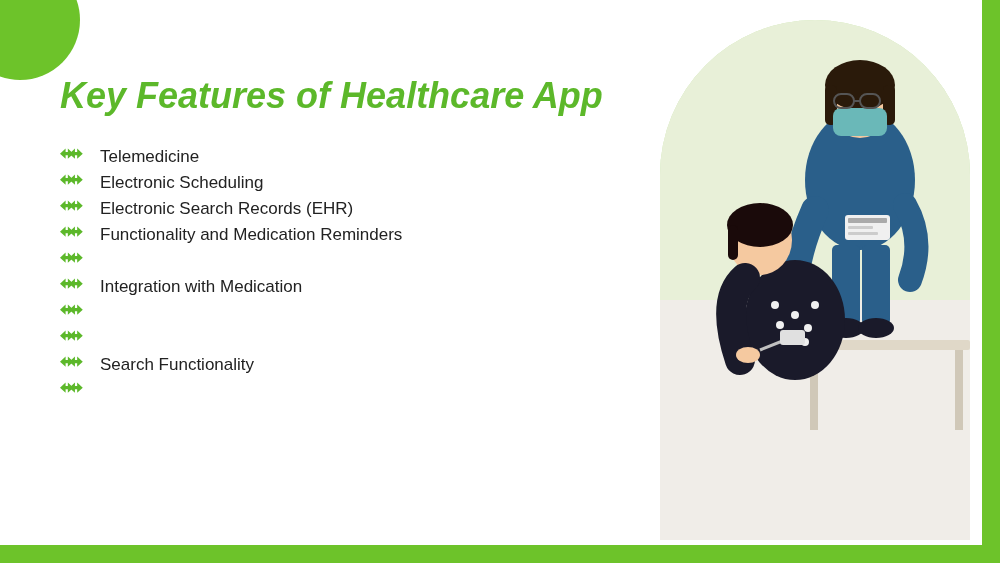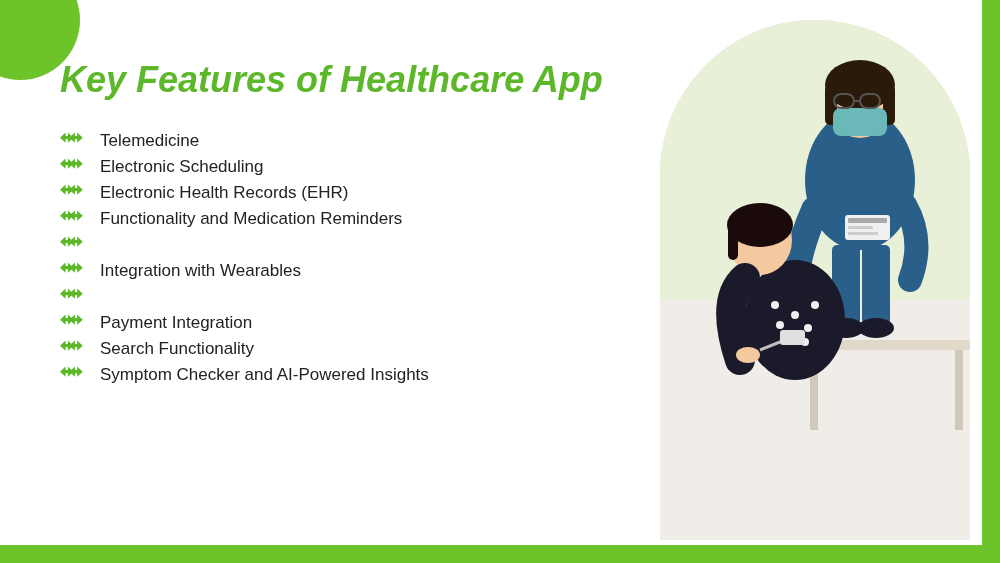--- a/index.html
+++ b/index.html
@@ -62,21 +62,21 @@
 
     
     .healthcare-svg {
       width: 100%;
       height: 100%;
     }
 
     
     .content {
       position: absolute;
-      top: 58px;
+      top: 74px;
       left: 60px;
       width: 580px;
     }
 
     .main-title {
       font-size: 36px;
       font-weight: 900;
       color: #5cb82a;
       line-height: 1.2;
       margin-bottom: 30px;
@@ -216,21 +216,21 @@
         </span>
         <span class="feature-text">Electronic Scheduling</span>
       </li>
       <li class="feature-item">
         <span class="arrow-icon">
           <svg class="arrow-svg" viewBox="0 0 30 18" xmlns="http://www.w3.org/2000/svg">
       <polygon points="0,9 10,0 10,6 14,6 14,0 24,9 14,18 14,12 10,12 10,18" fill="#5cb82a" transform="translate(0,0) scale(0.6)"></polygon>
       <polygon points="0,9 10,0 10,6 14,6 14,0 24,9 14,18 14,12 10,12 10,18" fill="#5cb82a" transform="translate(10,0) scale(0.6)"></polygon>
     </svg>
         </span>
-        <span class="feature-text">Electronic Health Records (EHR)</span>
+        <span class="feature-text">Electronic Search Records (EHR)</span>
       </li>
       <li class="feature-item">
         <span class="arrow-icon">
           <svg class="arrow-svg" viewBox="0 0 30 18" xmlns="http://www.w3.org/2000/svg">
       <polygon points="0,9 10,0 10,6 14,6 14,0 24,9 14,18 14,12 10,12 10,18" fill="#5cb82a" transform="translate(0,0) scale(0.6)"></polygon>
       <polygon points="0,9 10,0 10,6 14,6 14,0 24,9 14,18 14,12 10,12 10,18" fill="#5cb82a" transform="translate(10,0) scale(0.6)"></polygon>
     </svg>
         </span>
         <span class="feature-text">Functionality and Medication Reminders</span>
       </li>
@@ -242,51 +242,49 @@
     </svg>
         </span>
       </li>
       <li class="feature-item">
         <span class="arrow-icon">
           <svg class="arrow-svg" viewBox="0 0 30 18" xmlns="http://www.w3.org/2000/svg">
       <polygon points="0,9 10,0 10,6 14,6 14,0 24,9 14,18 14,12 10,12 10,18" fill="#5cb82a" transform="translate(0,0) scale(0.6)"></polygon>
       <polygon points="0,9 10,0 10,6 14,6 14,0 24,9 14,18 14,12 10,12 10,18" fill="#5cb82a" transform="translate(10,0) scale(0.6)"></polygon>
     </svg>
         </span>
-        <span class="feature-text">Integration with Wearables</span>
-      </li>
-      <li class="feature-item">
-        <span class="arrow-icon">
-          <svg class="arrow-svg" viewBox="0 0 30 18" xmlns="http://www.w3.org/2000/svg">
-      <polygon points="0,9 10,0 10,6 14,6 14,0 24,9 14,18 14,12 10,12 10,18" fill="#5cb82a" transform="translate(0,0) scale(0.6)"></polygon>
-      <polygon points="0,9 10,0 10,6 14,6 14,0 24,9 14,18 14,12 10,12 10,18" fill="#5cb82a" transform="translate(10,0) scale(0.6)"></polygon>
-    </svg>
-        </span>
-      </li>
-      <li class="feature-item">
-        <span class="arrow-icon">
-          <svg class="arrow-svg" viewBox="0 0 30 18" xmlns="http://www.w3.org/2000/svg">
-      <polygon points="0,9 10,0 10,6 14,6 14,0 24,9 14,18 14,12 10,12 10,18" fill="#5cb82a" transform="translate(0,0) scale(0.6)"></polygon>
-      <polygon points="0,9 10,0 10,6 14,6 14,0 24,9 14,18 14,12 10,12 10,18" fill="#5cb82a" transform="translate(10,0) scale(0.6)"></polygon>
-    </svg>
-        </span>
-        <span class="feature-text">Payment Integration</span>
+        <span class="feature-text">Integration with Medication</span>
+      </li>
+      <li class="feature-item">
+        <span class="arrow-icon">
+          <svg class="arrow-svg" viewBox="0 0 30 18" xmlns="http://www.w3.org/2000/svg">
+      <polygon points="0,9 10,0 10,6 14,6 14,0 24,9 14,18 14,12 10,12 10,18" fill="#5cb82a" transform="translate(0,0) scale(0.6)"></polygon>
+      <polygon points="0,9 10,0 10,6 14,6 14,0 24,9 14,18 14,12 10,12 10,18" fill="#5cb82a" transform="translate(10,0) scale(0.6)"></polygon>
+    </svg>
+        </span>
+      </li>
+      <li class="feature-item">
+        <span class="arrow-icon">
+          <svg class="arrow-svg" viewBox="0 0 30 18" xmlns="http://www.w3.org/2000/svg">
+      <polygon points="0,9 10,0 10,6 14,6 14,0 24,9 14,18 14,12 10,12 10,18" fill="#5cb82a" transform="translate(0,0) scale(0.6)"></polygon>
+      <polygon points="0,9 10,0 10,6 14,6 14,0 24,9 14,18 14,12 10,12 10,18" fill="#5cb82a" transform="translate(10,0) scale(0.6)"></polygon>
+    </svg>
+        </span>
       </li>
       <li class="feature-item">
         <span class="arrow-icon">
           <svg class="arrow-svg" viewBox="0 0 30 18" xmlns="http://www.w3.org/2000/svg">
       <polygon points="0,9 10,0 10,6 14,6 14,0 24,9 14,18 14,12 10,12 10,18" fill="#5cb82a" transform="translate(0,0) scale(0.6)"></polygon>
       <polygon points="0,9 10,0 10,6 14,6 14,0 24,9 14,18 14,12 10,12 10,18" fill="#5cb82a" transform="translate(10,0) scale(0.6)"></polygon>
     </svg>
         </span>
         <span class="feature-text">Search Functionality</span>
       </li>
       <li class="feature-item">
         <span class="arrow-icon">
           <svg class="arrow-svg" viewBox="0 0 30 18" xmlns="http://www.w3.org/2000/svg">
       <polygon points="0,9 10,0 10,6 14,6 14,0 24,9 14,18 14,12 10,12 10,18" fill="#5cb82a" transform="translate(0,0) scale(0.6)"></polygon>
       <polygon points="0,9 10,0 10,6 14,6 14,0 24,9 14,18 14,12 10,12 10,18" fill="#5cb82a" transform="translate(10,0) scale(0.6)"></polygon>
     </svg>
         </span>
-        <span class="feature-text">Symptom Checker and AI-Powered Insights</span>
       </li>
     </ul>
 </div>
 
 </body></html>

